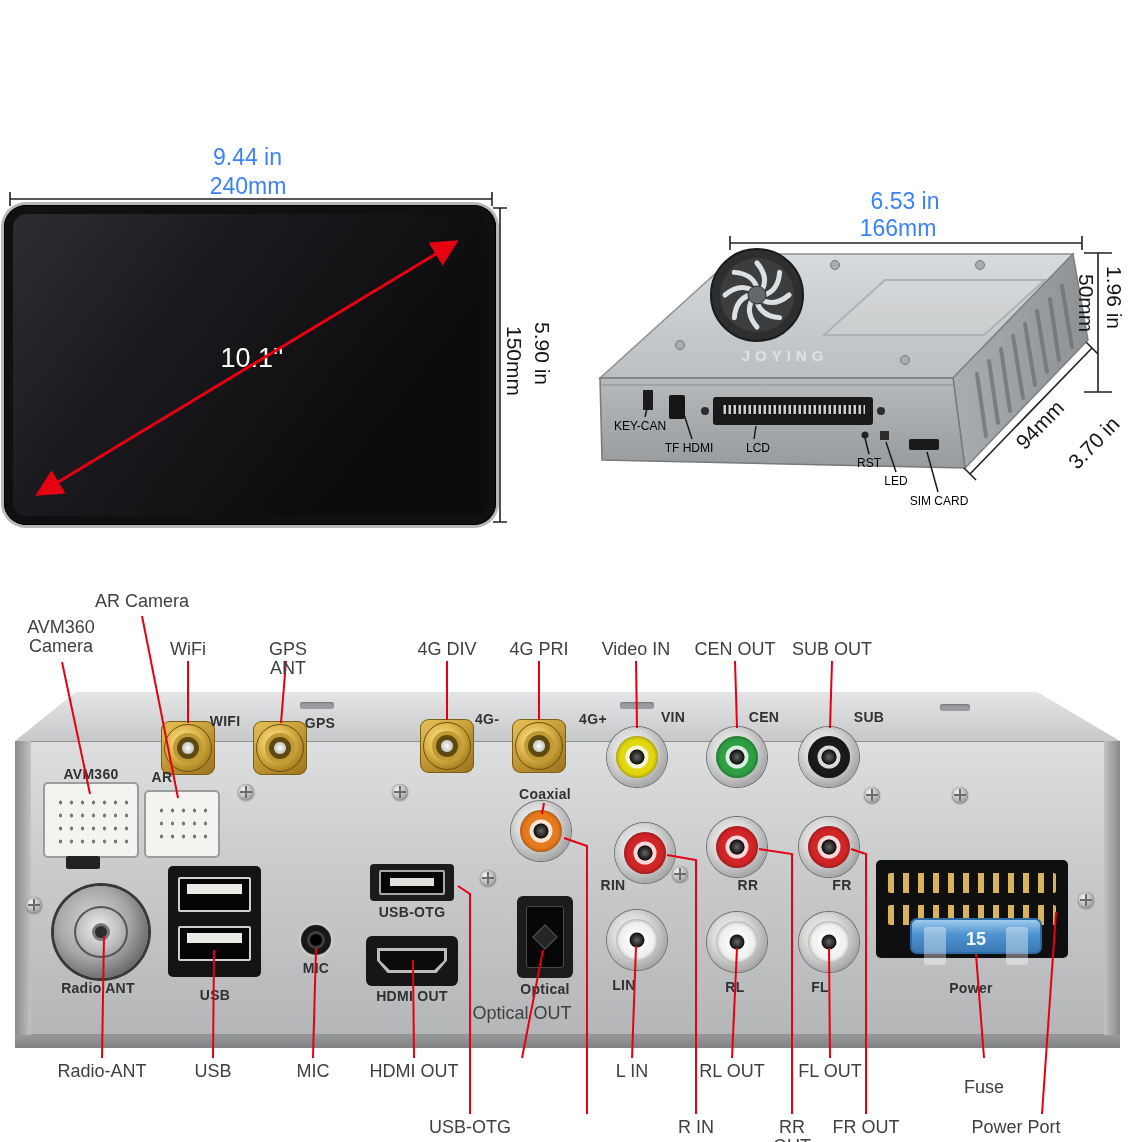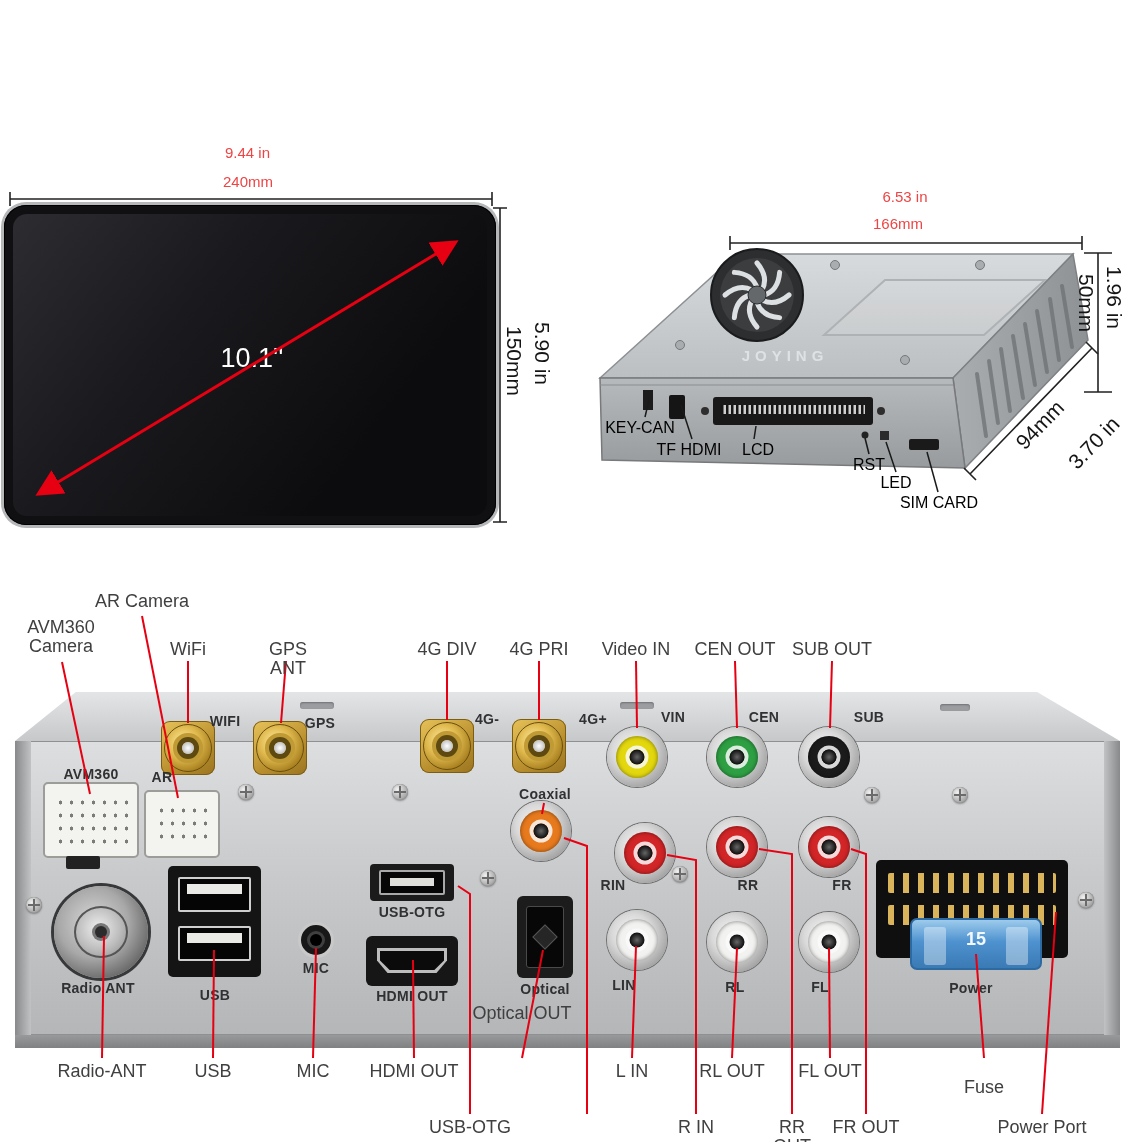--- a/index.html
+++ b/index.html
@@ -4,25 +4,25 @@
 <style>
   *{margin:0;padding:0;box-sizing:border-box}
   body{background:#fff}
   .canvas{position:relative;width:1134px;height:1142px;background:#fff;overflow:hidden;
           font-family:"Liberation Sans","DejaVu Sans",sans-serif;color:#111}
   .abs{position:absolute}
 
   .title{width:100%;top:8px;text-align:center;font-size:52px;font-weight:800;letter-spacing:-1px;
          font-family:"DejaVu Sans","Liberation Sans",sans-serif;z-index:8}
 
-  .dim{font-size:15px;color:#ef4444;text-align:center;z-index:8}
+  .dim{font-size:23px;color:#3b82f6;text-align:center;z-index:8}
   .vtext{writing-mode:vertical-rl;font-size:21px;color:#151515;z-index:8}
   .rot{font-size:21px;color:#151515;text-align:center;transform:rotate(-46deg);transform-origin:center;z-index:8}
   .callout{font-size:18px;color:#404040;text-align:center;line-height:1.08;z-index:8}
-  .ucall{font-size:16px;color:#000;text-align:center;z-index:8}
+  .ucall{font-size:12px;color:#000;text-align:center;z-index:8}
   .plabel{font-size:14px;font-weight:bold;color:#2f3133;text-align:center;letter-spacing:.3px;z-index:4}
 
   
   .tablet{left:4px;top:205px;width:492px;height:320px;border-radius:22px;background:#101012;
           box-shadow:0 0 0 3px #b5b7b9, inset 0 0 0 1px #000;z-index:2}
   .tablet-screen{position:absolute;inset:9px;border-radius:14px;
           background:linear-gradient(128deg,#2c2c31 0%,#1a1a1e 35%,#0c0c0e 75%)}
   .diag-label{position:absolute;left:200px;top:138px;width:96px;text-align:center;color:#fff;font-size:27px;z-index:3}
 
   
@@ -93,21 +93,21 @@
 
   .optical{left:517px;top:896px;width:56px;height:82px;background:#1c1c1c;border-radius:6px;z-index:3}
   .optical::before{content:"";position:absolute;inset:10px 9px;background:#070707;border:1px solid #4a4a4a;border-radius:3px}
   .optical::after{content:"";position:absolute;left:50%;top:50%;width:16px;height:16px;
        transform:translate(-50%,-50%) rotate(45deg);background:#262626;border:1px solid #555}
 
   .power{left:876px;top:860px;width:192px;height:98px;background:#0f0f0f;border-radius:5px;z-index:3}
   .pinrow{position:absolute;left:12px;right:12px;height:20px;border-radius:2px;
        background:repeating-linear-gradient(90deg,#d9b45a 0 6px,#0f0f0f 6px 15px)}
   .pinrow.r1{top:13px}.pinrow.r2{top:45px}
-  .fuse{left:910px;top:918px;width:132px;height:52px;border:2px solid #2e6aa2;border-radius:7px;z-index:4;
+  .fuse{left:910px;top:918px;width:132px;height:36px;border:2px solid #2e6aa2;border-radius:7px;z-index:4;
        background:linear-gradient(180deg,#9dcbec,var(--fuse-blue,#4e92cf) 45%,#3a7ab5)}
   .fuse::before{content:"";position:absolute;left:12px;top:7px;width:22px;height:38px;background:rgba(255,255,255,.38);border-radius:3px}
   .fuse::after{content:"";position:absolute;right:12px;top:7px;width:22px;height:38px;background:rgba(255,255,255,.38);border-radius:3px}
   .fuse-num{position:absolute;width:100%;top:9px;text-align:center;font-size:18px;font-weight:bold;color:#f2f8ff}
 
   .overlay{left:0;top:0;width:1134px;height:1142px;pointer-events:none;z-index:7}
   .dim-line{stroke:#222;stroke-width:1.6;fill:none}
   .blk-line{stroke:#1a1a1a;stroke-width:1.5;fill:none}
   .red-line{stroke:var(--pointer-red,#e60012);stroke-width:2;fill:none}
   .red-diag{stroke:var(--pointer-red,#e60012);stroke-width:3;fill:none}
@@ -313,21 +313,21 @@
   <div class="abs callout" style="left:470px;top:1004px;width:104px">Optical OUT</div>
   <div class="abs callout" style="left:606px;top:1062px;width:52px">L IN</div>
   <div class="abs callout" style="left:698px;top:1062px;width:68px">RL OUT</div>
   <div class="abs callout" style="left:796px;top:1062px;width:68px">FL OUT</div>
   <div class="abs callout" style="left:958px;top:1078px;width:52px">Fuse</div>
   <div class="abs callout" style="left:426px;top:1118px;width:88px">USB-OTG</div>
   <div class="abs callout" style="left:532px;top:1146px;width:110px">Coaxial OUT</div>
   <div class="abs callout" style="left:670px;top:1118px;width:52px">R IN</div>
   <div class="abs callout" style="left:758px;top:1118px;width:68px">RR OUT</div>
   <div class="abs callout" style="left:832px;top:1118px;width:68px">FR OUT</div>
-  <div class="abs callout" style="left:994px;top:1118px;width:96px">Power Port</div>
+  <div class="abs callout" style="left:968px;top:1118px;width:96px">Power Port</div>
 
   <svg class="abs overlay" viewBox="0 0 1134 1142">
     <defs>
       <marker id="arrR" viewBox="0 0 10 10" refX="8" refY="5" markerWidth="9" markerHeight="9" orient="auto-start-reverse">
         <path d="M0,0 L10,5 L0,10 Z" fill="#e60012"></path>
       </marker>
     </defs>
 
     <g class="dim-line">
       <path d="M10,199 H492 M10,192 V206 M492,192 V206"></path>

